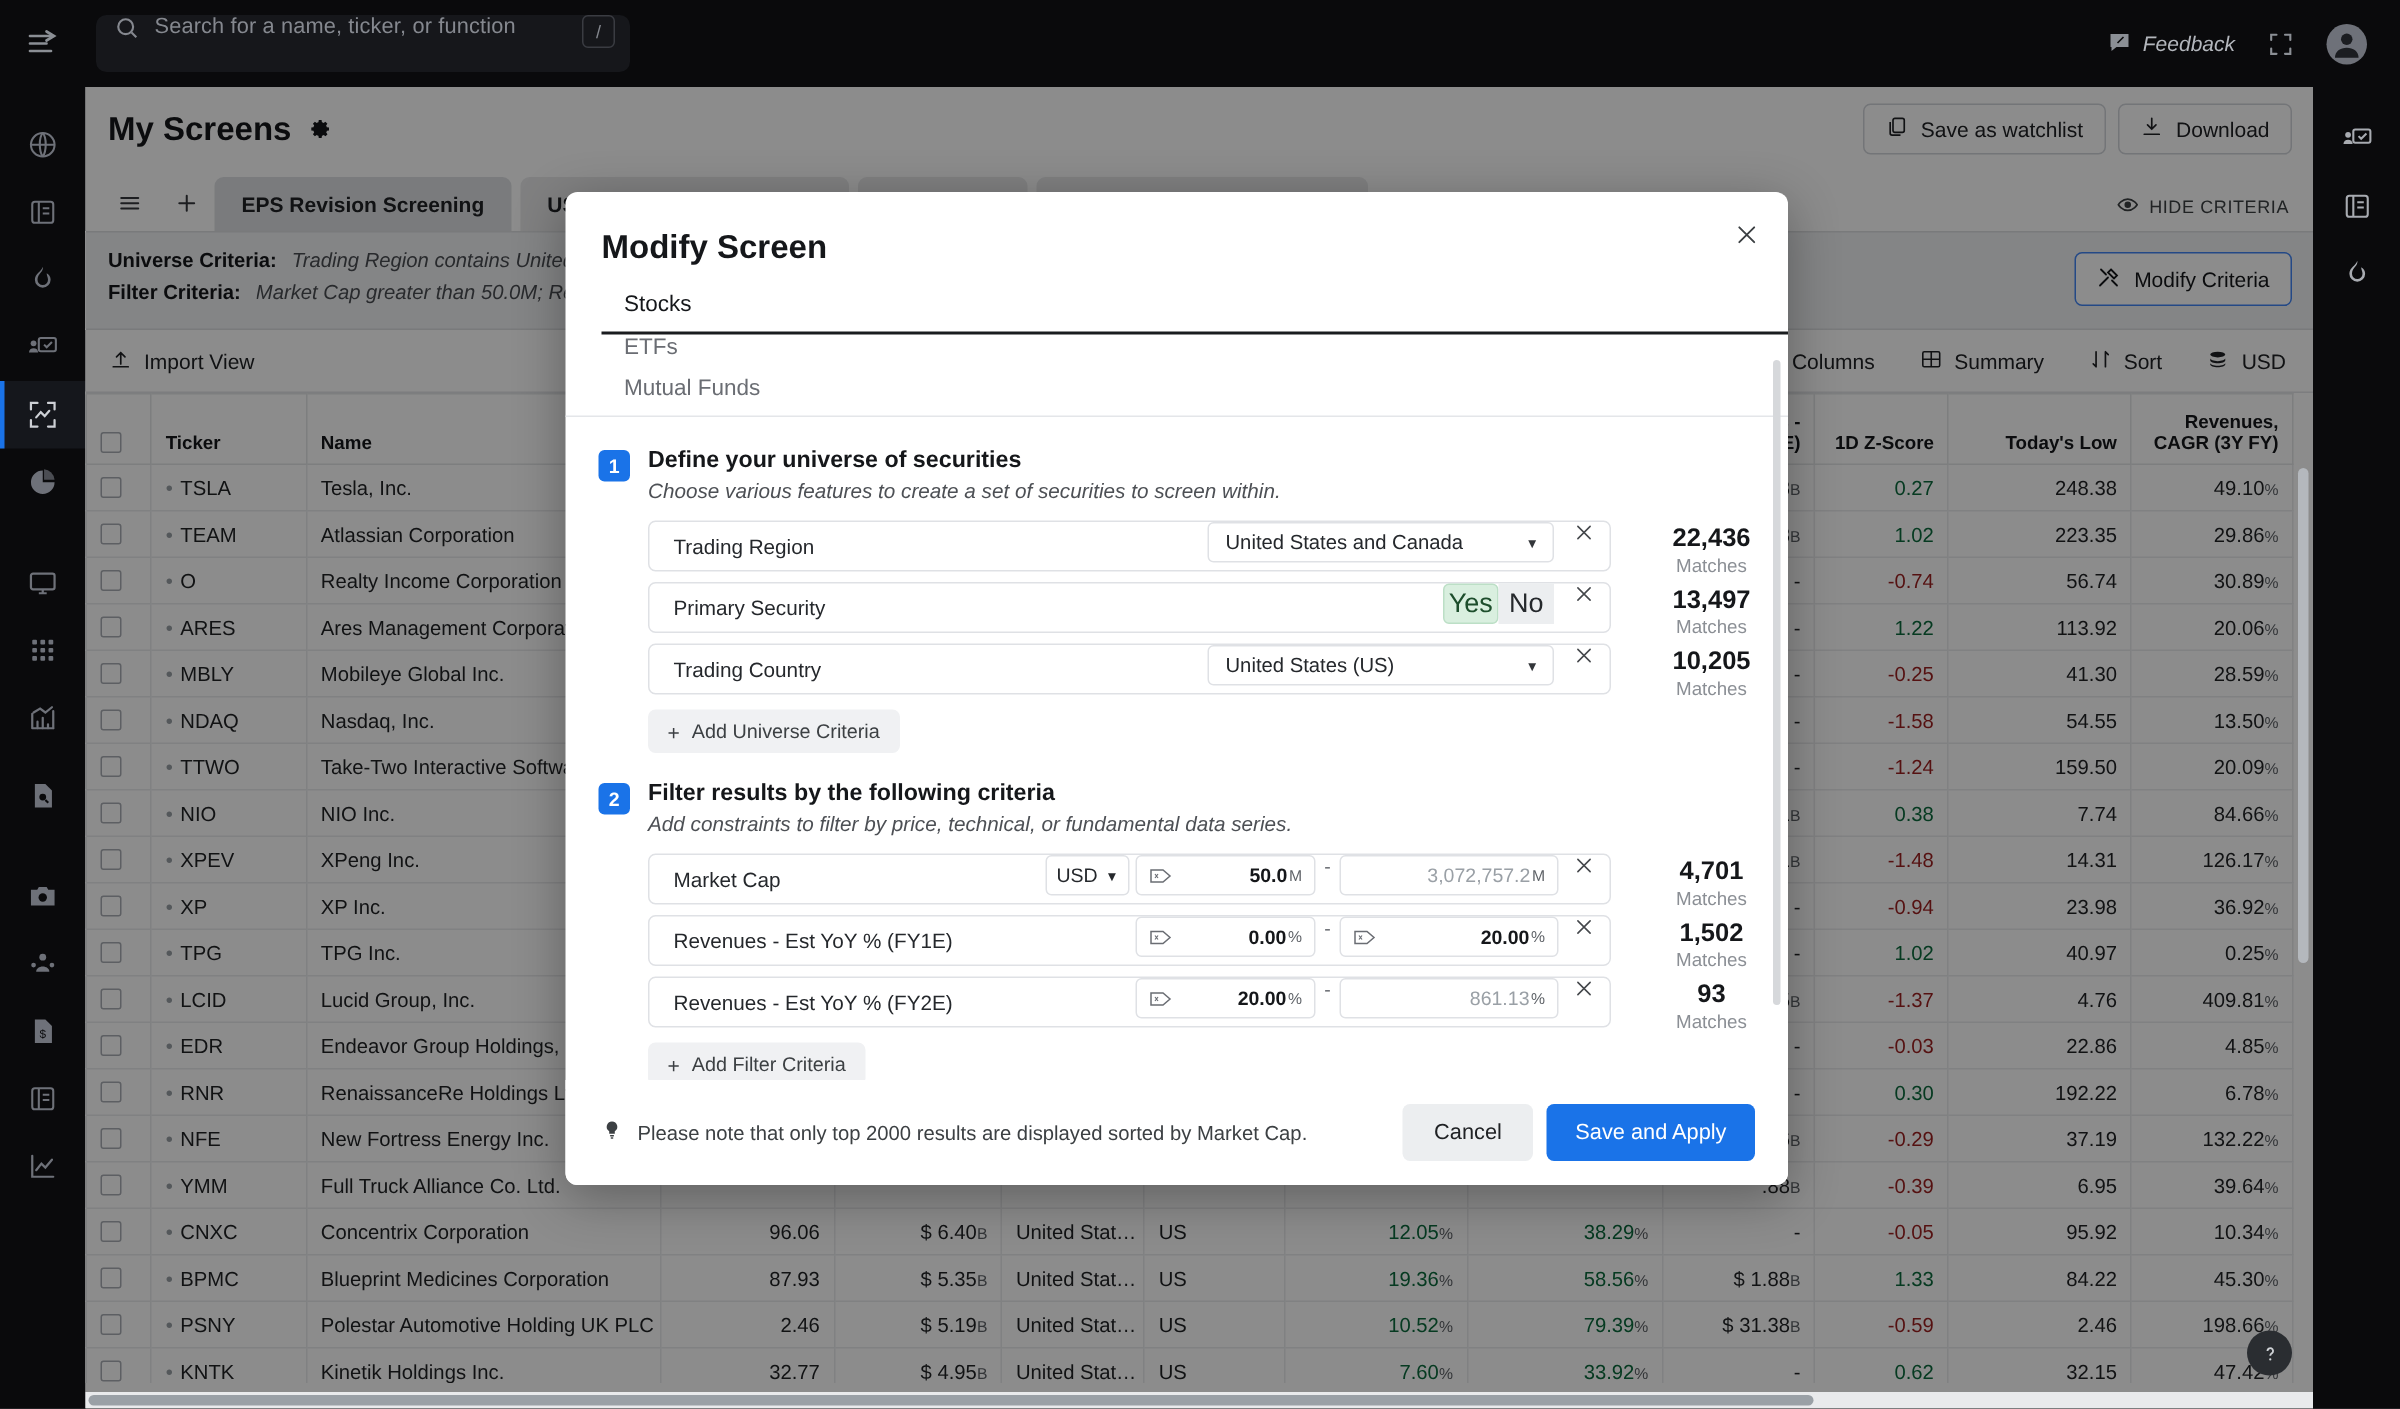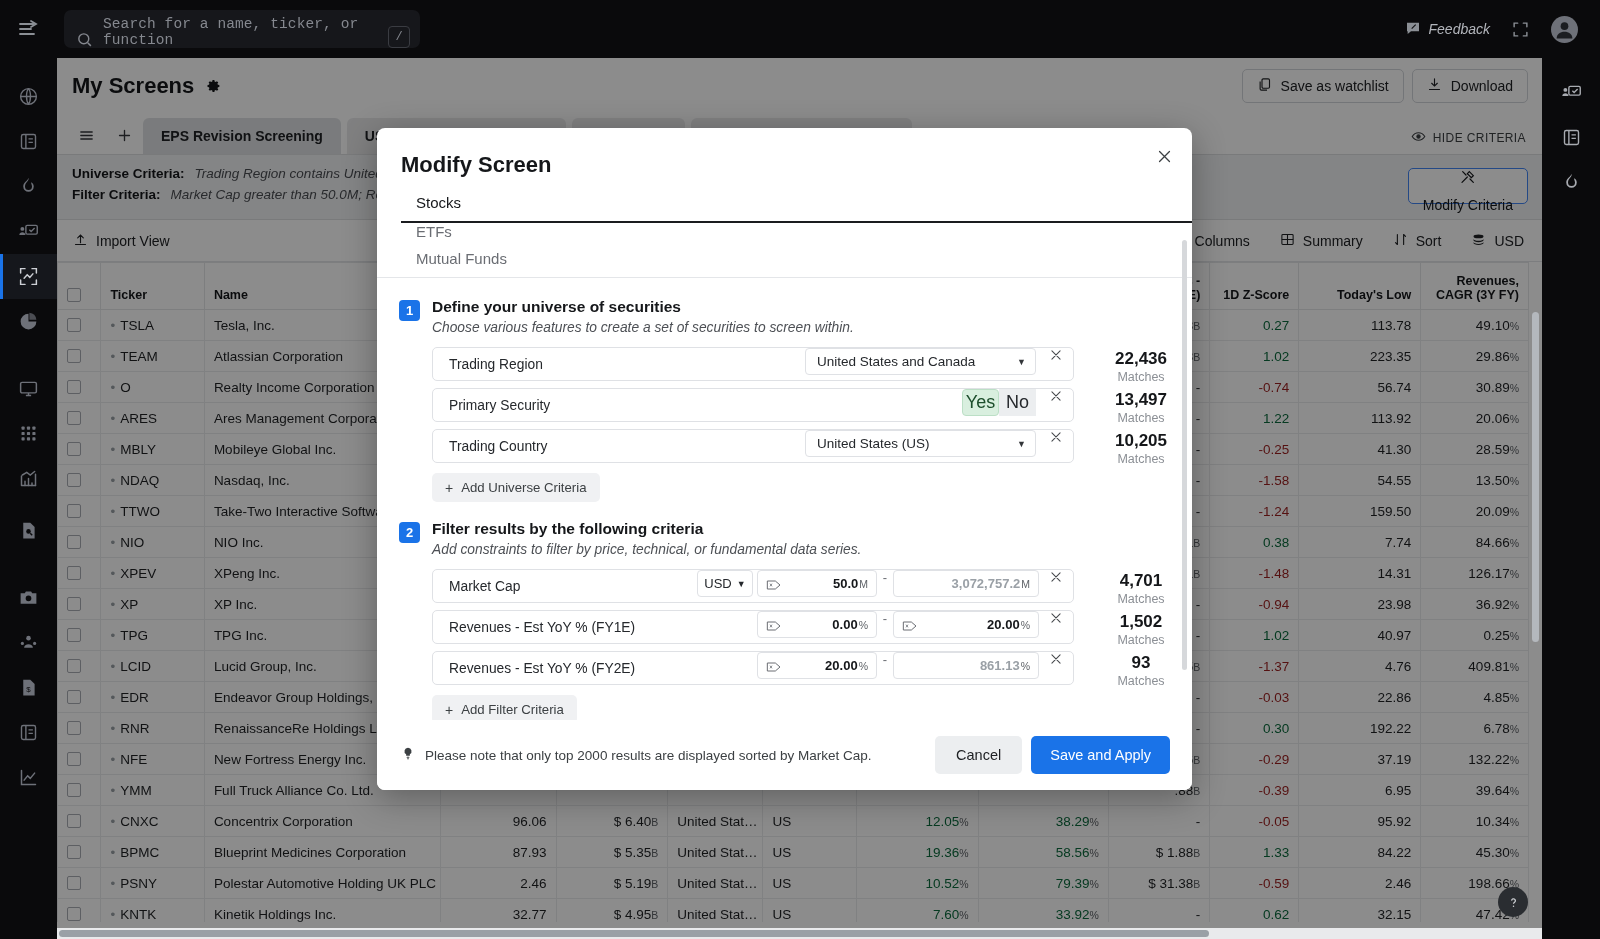--- a/index.html
+++ b/index.html
@@ -13,23 +13,22 @@
 
   
   .topbar {
     position: absolute; top: 0; left: 0; width: 1600px; height: 58px;
     background: #0a0a0c; display: flex; align-items: center;
   }
   .hamburger { width: 58px; display:flex; align-items:center; justify-content:center; }
   .hamburger svg { width: 24px; height: 24px; }
   .searchbox {
     width: 356px; height: 38px; background: #16171b; border-radius: 7px;
-    display: flex; align-items: flex-end; padding: 0 10px 0 12px; gap: 10px;
+    display: flex; align-items: flex-start; padding: 0 10px 0 12px; gap: 10px;
     margin-left: 6px;
-    font-family: Liberation Mono, monospace;
   }
   .searchbox .sicon { width:17px; height:17px; flex:none; }
   .searchbox .sinput {
     flex: 1; font-size: 14.5px; color: #85888f; letter-spacing: .1px;
   }
   .slash {
     width: 22px; height: 22px; border: 1px solid #3a3c42; border-radius: 4px;
     color: #85888f; font-size: 12px; display:flex; align-items:center; justify-content:center;
   }
   .topright {
@@ -113,21 +112,21 @@
   .criteria-bar {
     background: #f1f2f4; border-top: 1px solid #dcdee1; border-bottom: 1px solid #dcdee1;
     padding: 8px 14px 10px 15px; position: relative; height: 66px;
   }
   .crit-line { display: flex; gap: 10px; font-size: 13.5px; line-height: 21px; }
   .crit-label { font-weight: bold; color: #15171a; white-space: nowrap; }
   .crit-val { font-style: italic; color: #4a4d52; overflow: hidden; white-space: nowrap; }
   .modify-criteria {
     position: absolute; right: 14px; top: 13px; height: 36px;
     border: 1px solid #4285f4; border-radius: 5px; background: #fff;
-    display: flex; align-items: center; gap: 9px; padding: 0 14px; font-size: 14px; color: #15171a; flex-direction: column;
+    display: flex; align-items: center; gap: 9px; padding: 0 14px; font-size: 14px; color: #15171a;
   }
   .modify-criteria svg { width: 16px; height: 16px; }
 
   .toolbar2 {
     height: 42px; display: flex; align-items: center; padding-left: 16px;
     border-bottom: 1px solid #e2e4e7; font-size: 14px; color: #202225;
   }
   .tb-item { display: flex; align-items: center; gap: 8px; margin-right: 30px; }
   .tb-item svg { width: 15px; height: 15px; }
   .tb-right { margin-left: auto; display: flex; align-items: center; padding-right: 18px; }
@@ -226,21 +225,21 @@
     display: flex; align-items: center; justify-content: center; gap: 5px;
     font-size: 13px; color: #25282c; margin-right: 4px;
   }
   .curr .car { font-size: 9px; }
   .numfield {
     width: 120px; height: 27px; border: 1px solid #dfe1e5; border-radius: 4px;
     display: flex; align-items: center; padding: 0 8px; margin-right: 0;
   }
   .numfield .tag { width: 16px; height: 13px; flex: none; }
   .numfield .val { margin-left: auto; font-size: 13px; font-weight: bold; color: #15171a; }
-  .numfield .val.muted { font-weight: bold; color: #9aa0a6; }
+  .numfield .val.muted { font-weight: normal; color: #9aa0a6; }
   .numfield .unit { font-size: 10.5px; color: #5f6368; margin-left: 1px; }
   .dash { width: 16px; text-align: center; font-size: 13px; color: #6a6d73; }
 
   .addbtn {
     height: 29px; background: #f0f1f3; border-radius: 5px; display: inline-flex;
     align-items: center; gap: 8px; padding: 0 13px; font-size: 13.2px; color: #3c4043;
     margin-left: 33px; margin-top: 3px;
   }
   .addbtn .plus { font-size: 14px; }
 
@@ -618,21 +617,21 @@
               <td class="lft"><span class="dot">•</span>TSLA</td>
               <td class="lft">Tesla, Inc.</td>
               <td></td>
               <td></td>
               <td></td>
               <td class="lft"></td>
               <td></td>
               <td></td>
               <td>.08<span class="sfx">B</span></td>
               <td><span class="pos">0.27</span></td>
-              <td>113.78</td>
+              <td>248.38</td>
               <td>49.10<span class="sfx">%</span></td>
             </tr>
             <tr>
               <td class="lft">
                 <span class="cb"></span>
               </td>
               <td class="lft"><span class="dot">•</span>TEAM</td>
               <td class="lft">Atlassian Corporation</td>
               <td></td>
               <td></td>

